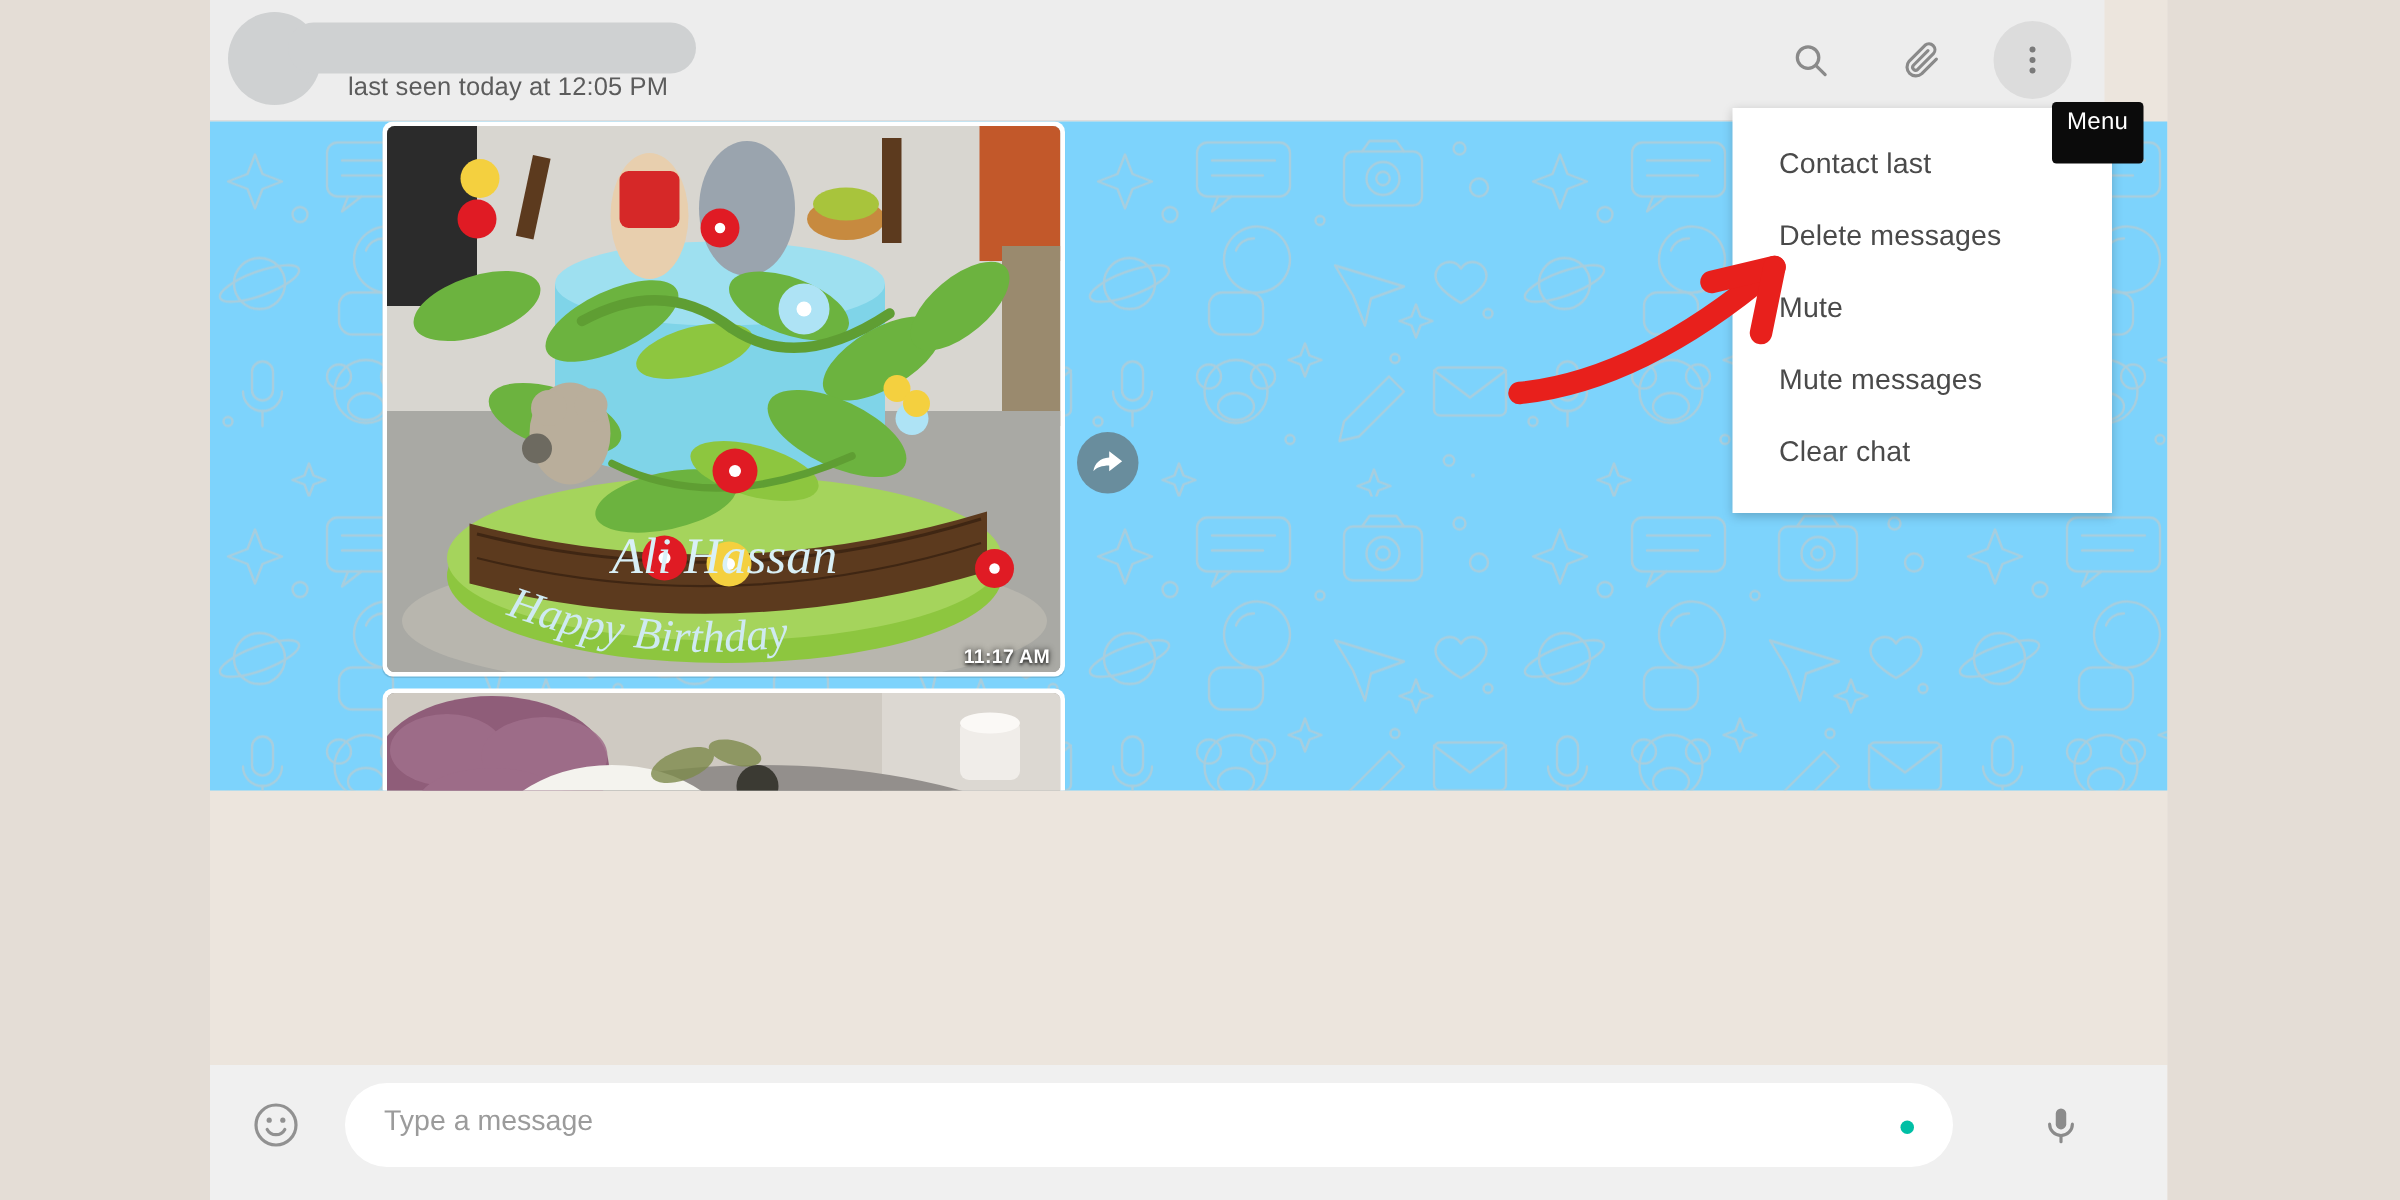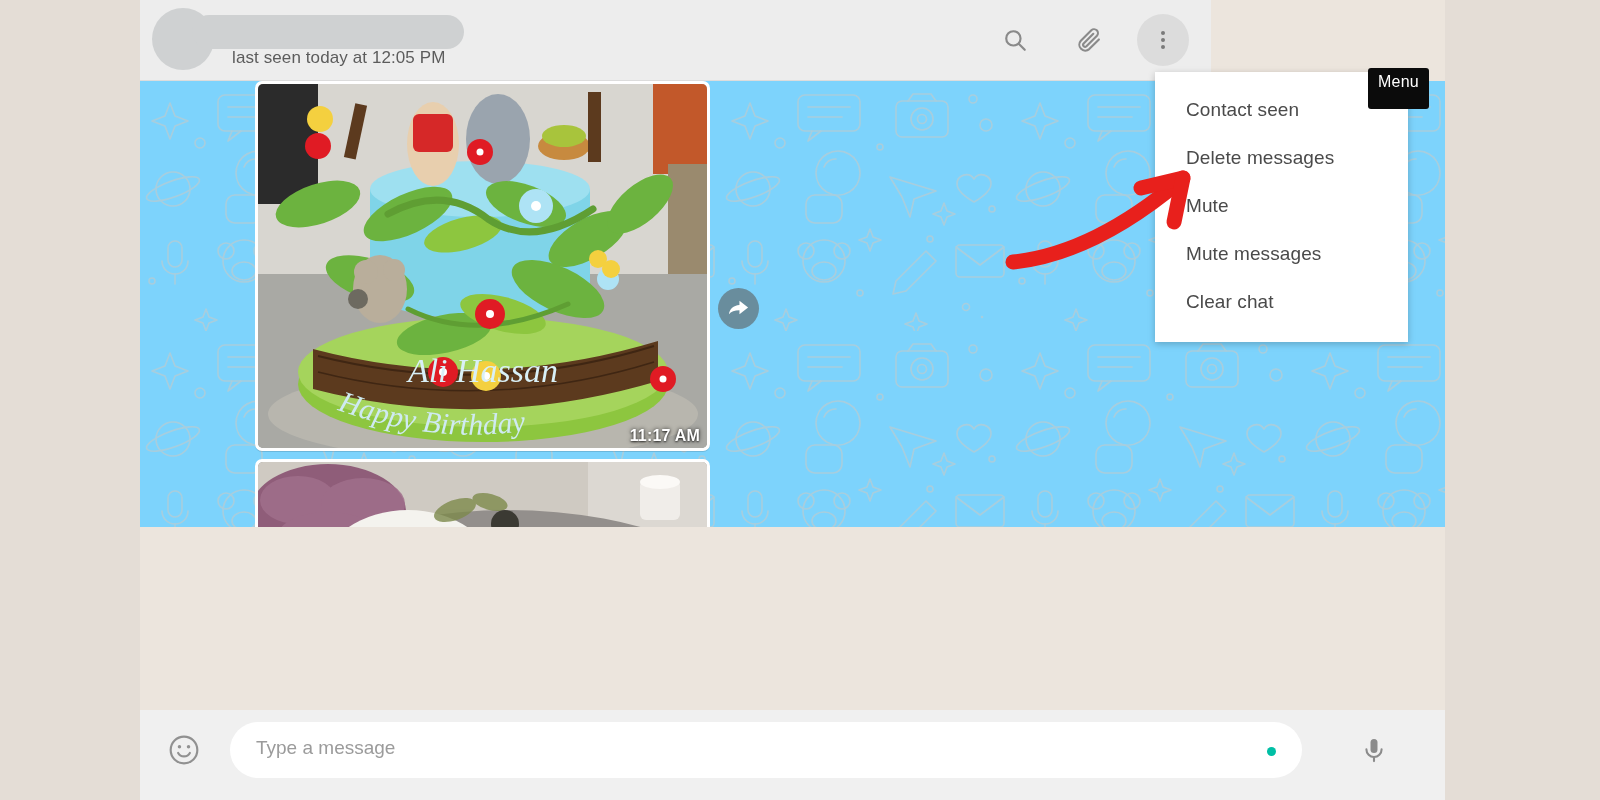--- a/index.html
+++ b/index.html
@@ -27,21 +27,21 @@
     width: 1305px;
     height: 800px;
     background: #ece5dd;
     overflow: hidden;
   }
 
   
   .chat-header {
     position: absolute;
     left: 0; top: 0;
-    width: 1071px;
+    width: 1263px;
     height: 81px;
     background: #ededed;
     border-bottom: 1px solid #dcdcdc;
     box-sizing: border-box;
   }
 
   .redaction-group {
     position: absolute;
     left: 12px;
     top: 8px;
@@ -164,21 +164,21 @@
     height: 100%;
     overflow: hidden;
     border-radius: 5px;
   }
   .photo svg { display:block; width: 100%; height: 100%; }
 
   .msg-time {
     position: absolute;
     right: 10px;
     bottom: 6px;
-    font-size: 16px;
+    font-size: 13px;
     color: #ffffff;
     text-shadow: 0 0 4px rgba(0,0,0,0.75), 0 1px 2px rgba(0,0,0,0.6);
     font-weight: bold;
     letter-spacing: 0.2px;
   }
 
   .forward-btn {
     position: absolute;
     left: 578px;
     top: 207px;
@@ -607,21 +607,21 @@
           <svg width="28" height="28" viewBox="0 0 24 24" fill="#8b8b8b">
             <rect x="9" y="2.5" width="6" height="12" rx="3"></rect>
             <path d="M5.5 11.5 a6.5 6.5 0 0 0 13 0" fill="none" stroke="#8b8b8b" stroke-width="1.8" stroke-linecap="round"></path>
             <line x1="12" y1="18" x2="12" y2="21.5" stroke="#8b8b8b" stroke-width="1.8" stroke-linecap="round"></line>
           </svg>
         </span>
       </div>
     </div>
 
     <div class="dropdown-menu">
-      <div class="menu-item">Contact seen</div>
+      <div class="menu-item">Contact last</div>
       <div class="menu-item">Delete messages</div>
       <div class="menu-item">Mute</div>
       <div class="menu-item">Mute messages</div>
       <div class="menu-item">Clear chat</div>
     </div>
 
     <div class="menu-tooltip">Menu</div>
 
   </div>
 

